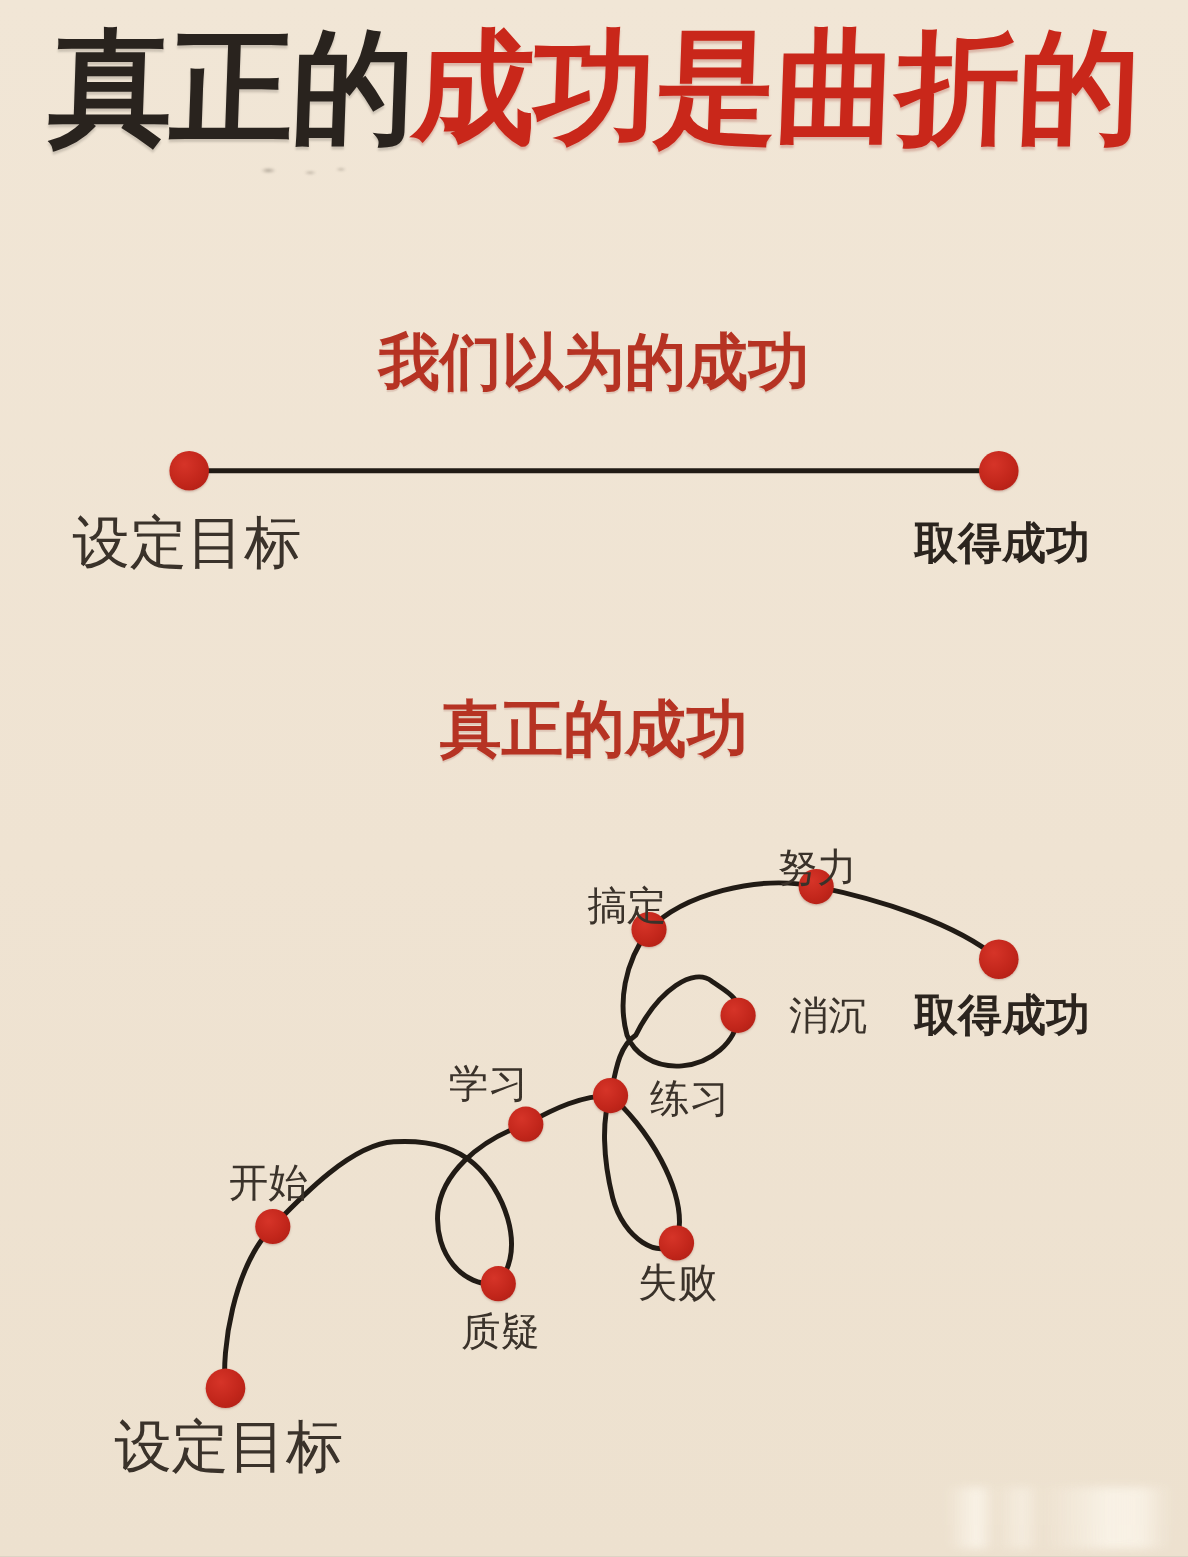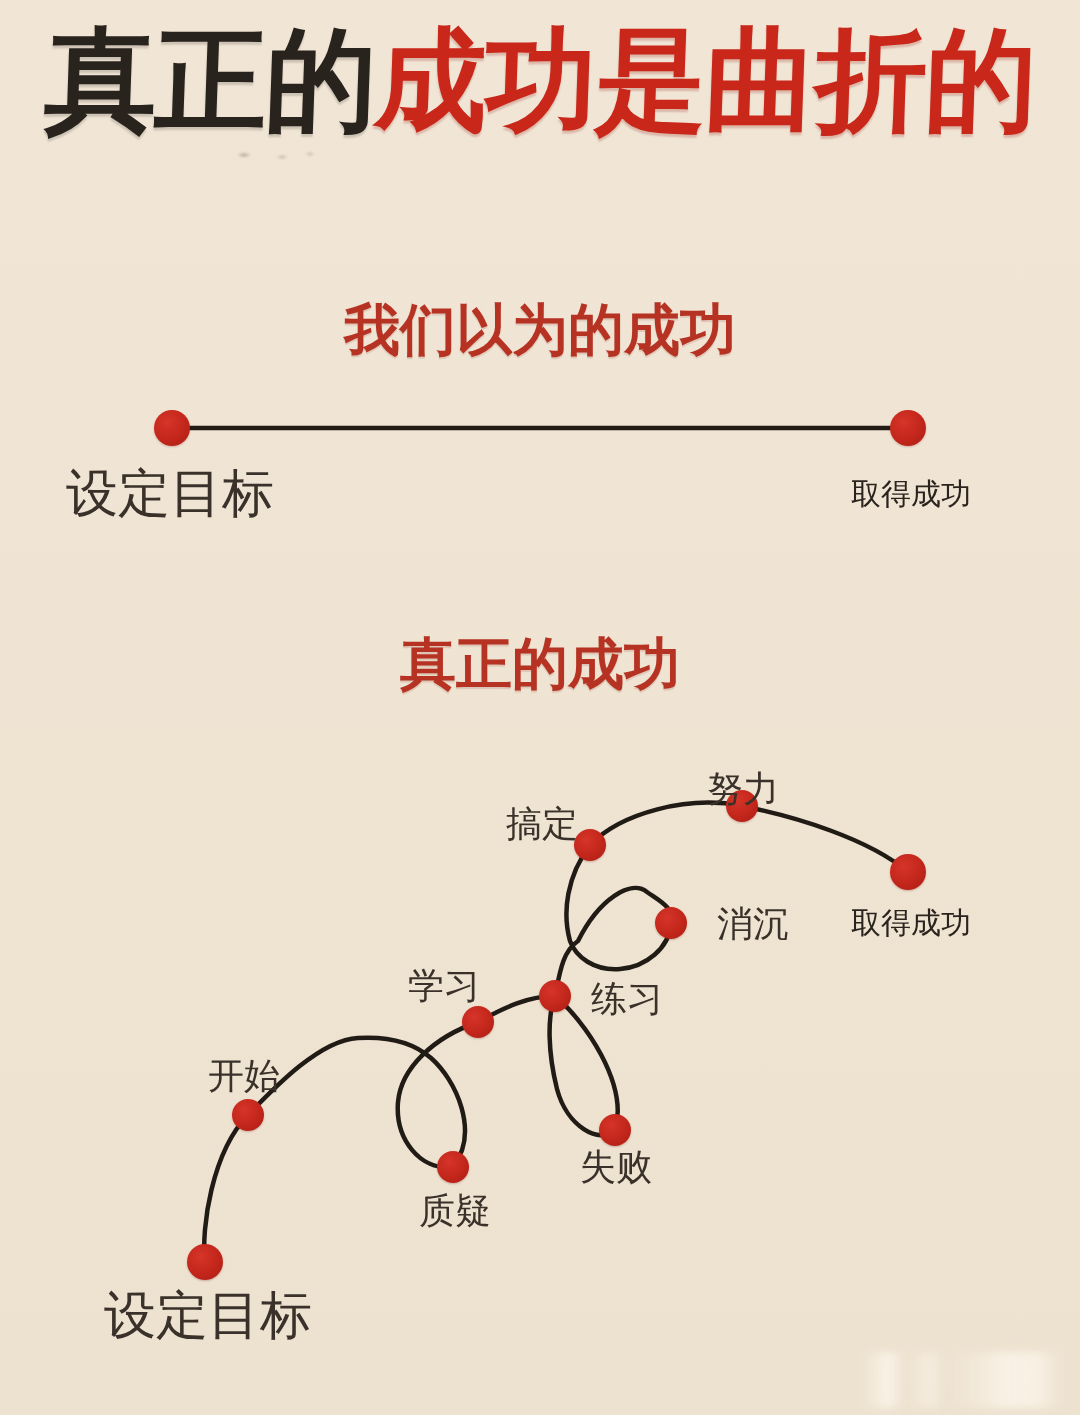--- a/index.html
+++ b/index.html
@@ -45,21 +45,21 @@
   .dot.big{width:36px;height:36px;margin-left:-18px;margin-top:-18px;}
   .node-label{
     position:absolute;
     transform:translate(-50%,-50%);
     font-size:36px;
     font-weight:500;
     color:#3a322a;
     white-space:nowrap;
   }
   .node-label.lg{font-size:52px;}
-  .node-label.bold{font-weight:400;color:#2b241e;font-size:30px;}
+  .node-label.bold{font-weight:700;color:#2b241e;font-size:40px;}
   .smudge{
     position:absolute;left:232px;top:148px;width:85px;height:14px;
     background:
       radial-gradient(ellipse 10px 4px at 12px 7px, rgba(60,50,40,0.35), rgba(60,50,40,0) 70%),
       radial-gradient(ellipse 8px 3px at 50px 9px, rgba(60,50,40,0.28), rgba(60,50,40,0) 70%),
       radial-gradient(ellipse 7px 3px at 78px 6px, rgba(60,50,40,0.25), rgba(60,50,40,0) 70%);
     filter:blur(1px);
   }
   .watermark{
     position:absolute;left:860px;top:1352px;width:205px;height:56px;
@@ -126,18 +126,18 @@
   <div class="dot" style="left:742px;top:806px;"></div>
   <div class="dot big" style="left:908px;top:872px;"></div>
 
   <div class="node-label lg" style="left:208px;top:1316px;">设定目标</div>
   <div class="node-label" style="left:215px;top:1076px;margin-left:29px;">开始</div>
   <div class="node-label" style="left:455px;top:1211px;">质疑</div>
   <div class="node-label" style="left:444px;top:986px;">学习</div>
   <div class="node-label" style="left:627px;top:999px;">练习</div>
   <div class="node-label" style="left:616px;top:1167px;">失败</div>
   <div class="node-label" style="left:729px;top:924px;margin-left:24px;">消沉</div>
-  <div class="node-label" style="left:542px;top:824px;">搞定</div>
+  <div class="node-label" style="left:570px;top:824px;">搞定</div>
   <div class="node-label" style="left:743px;top:789px;">努力</div>
   <div class="node-label bold" style="left:911px;top:923px;">取得成功</div>
 
   <div class="watermark"></div>
 </div>
 
 </body></html>

